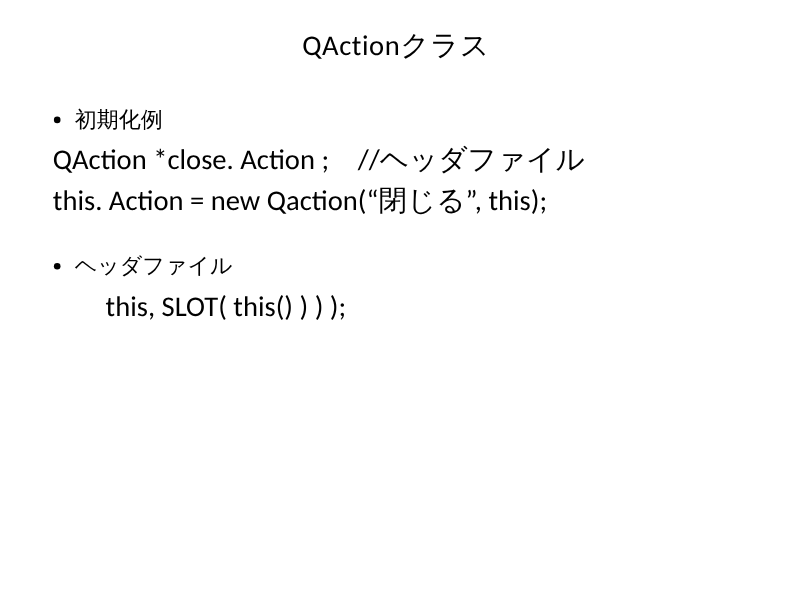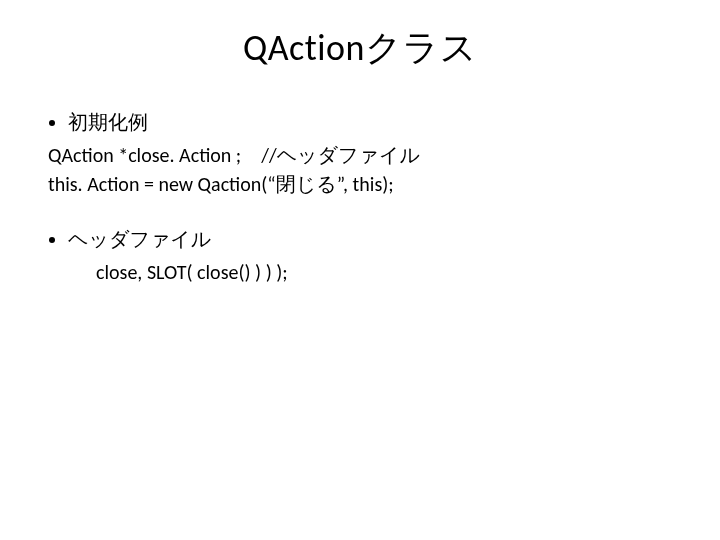--- a/index.html
+++ b/index.html
@@ -12,40 +12,40 @@
     color: #000000;
   }
   .slide {
     box-sizing: border-box;
     width: 720px;
     height: 540px;
     padding: 18px 40px 20px 40px;
   }
   .title {
     text-align: center;
-    font-size: 36px;
+    font-size: 26px;
     font-weight: 400;
     margin: 6px 0 36px 0;
     letter-spacing: 0.5px;
   }
   ul.top {
     list-style: disc;
     margin: 0;
     padding-left: 28px;
   }
   ul.top > li {
     font-size: 20px;
     margin-bottom: 6px;
   }
   .sub {
     margin: 4px 0 28px 8px;
   }
   .sub p {
     margin: 2px 0;
-    font-size: 20px;
+    font-size: 26px;
     line-height: 1.35;
   }
   .indent {
     padding-left: 48px;
   }
 </style>
 </head>
 <body>
 
 <div class="slide">
@@ -60,15 +60,15 @@
     <p>QAction *close. Action ; //ヘッダファイル</p>
     <p>this. Action = new Qaction(“閉じる”, this);</p>
   </div>
 
   <ul class="top">
     <li>
       <span>ヘッダファイル</span>
     </li>
   </ul>
   <div class="sub">
-    <p class="indent">close, SLOT( close() ) ) );</p>
+    <p class="indent">this, SLOT( this() ) ) );</p>
   </div>
 </div>
 
 </body></html>

